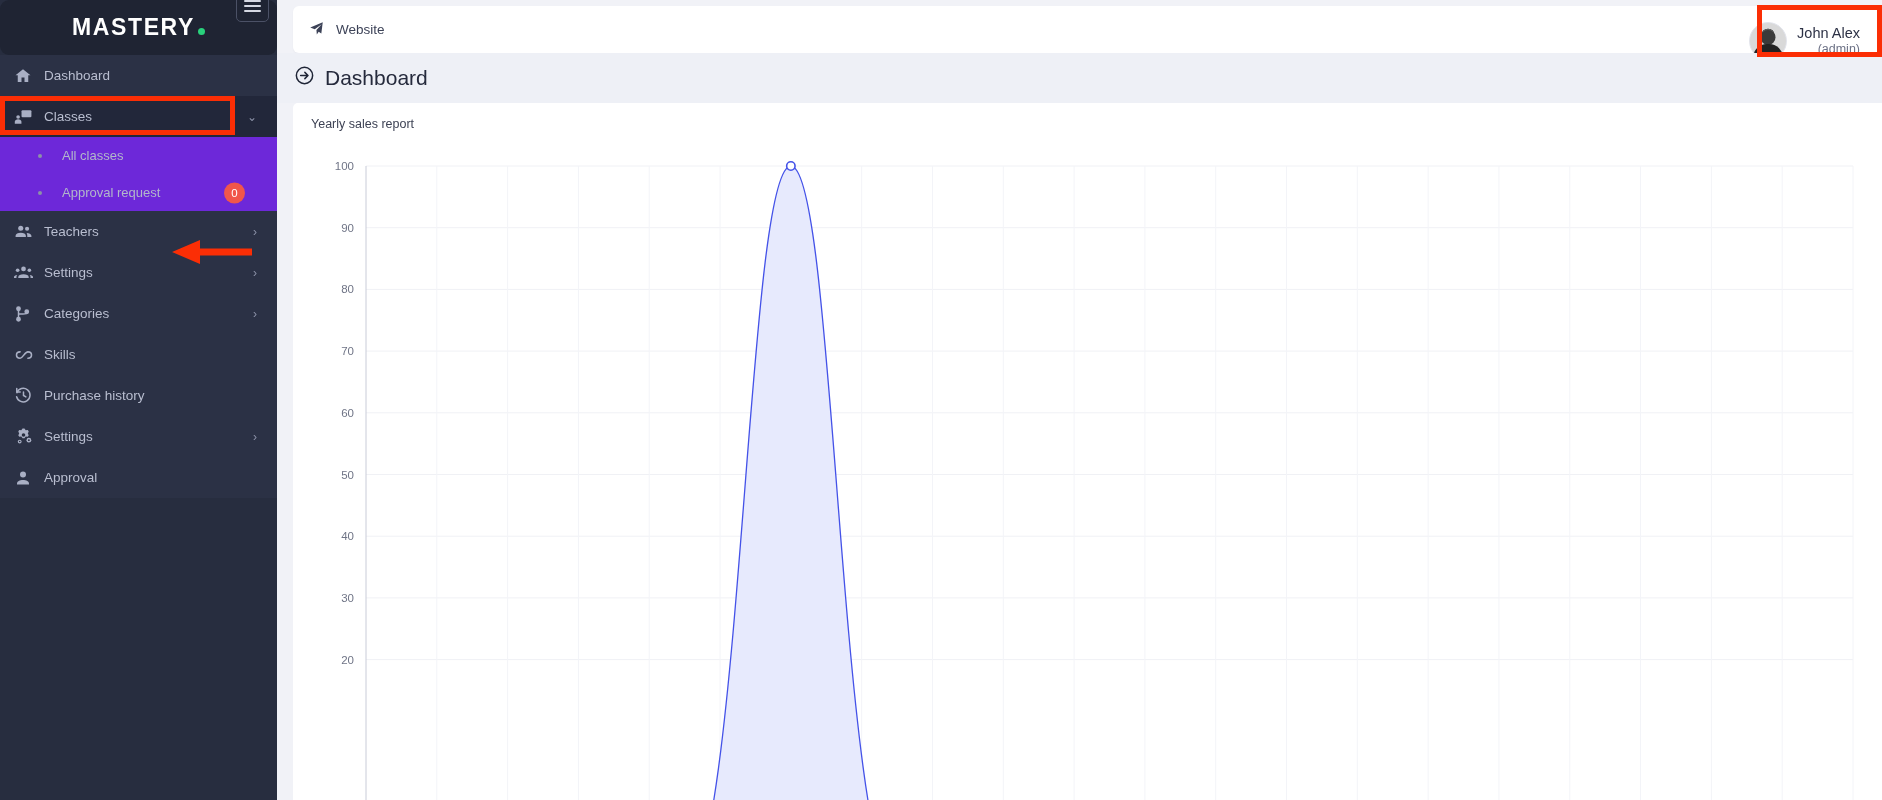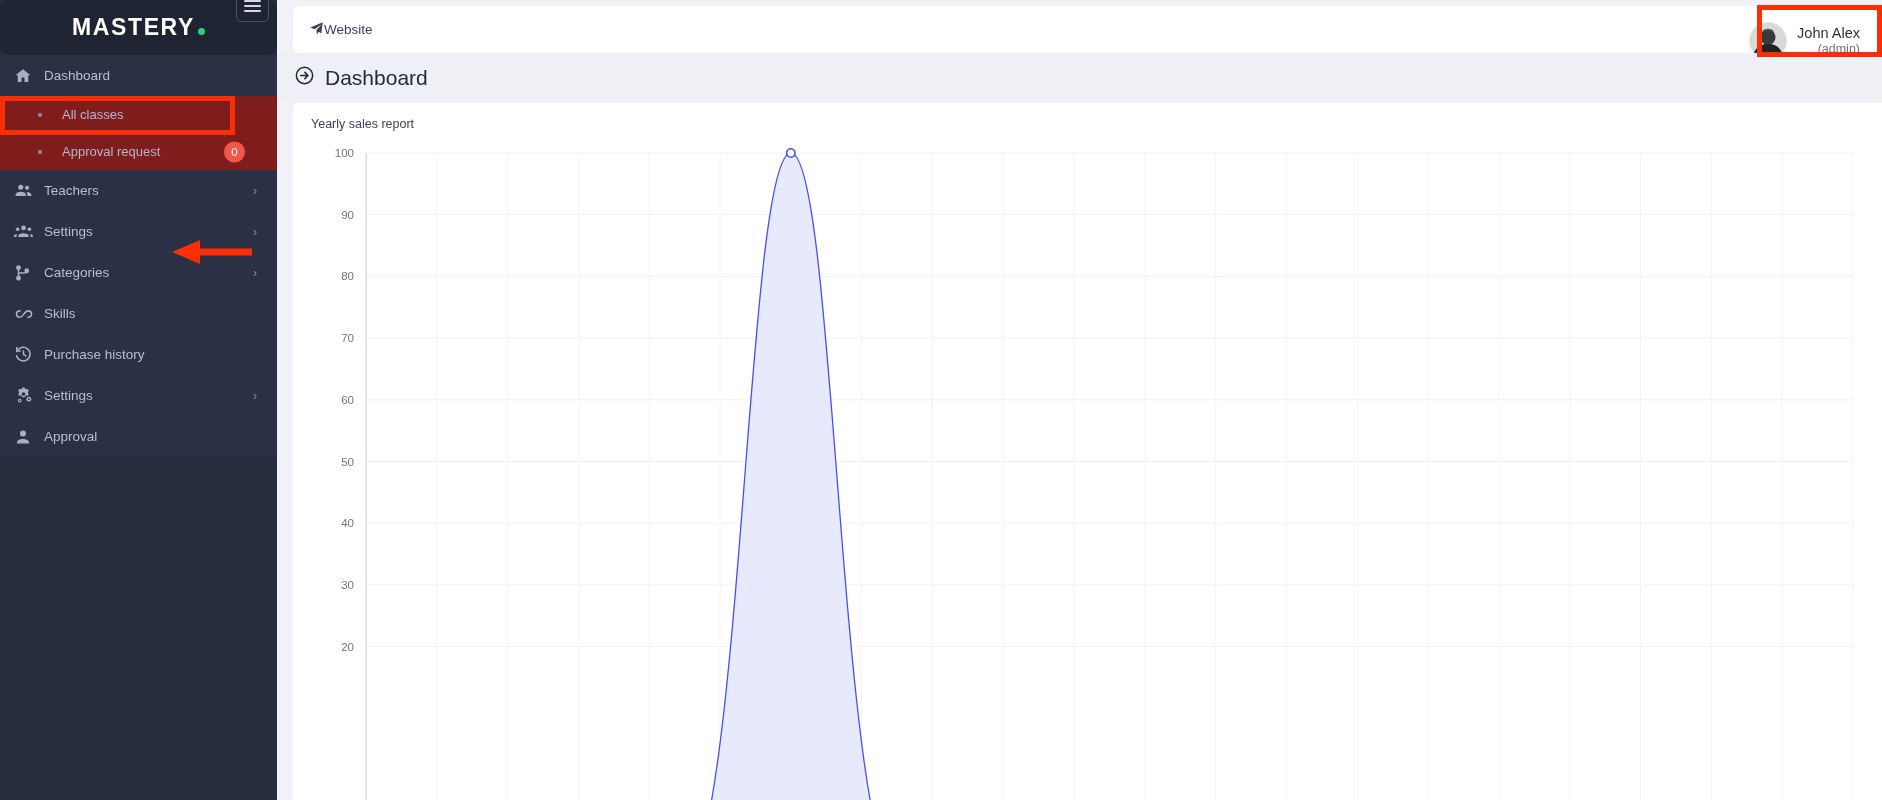--- a/index.html
+++ b/index.html
@@ -45,21 +45,21 @@
   .nav-item .ico {
     width:30px; display:flex; align-items:center; justify-content:flex-start;
     color:#a9afc4; flex:0 0 30px;
   }
   .nav-item .lbl { flex:1; }
   .nav-item .chev {
     margin-right:20px; color:#8a90a6; font-size:12px; line-height:1;
   }
   .nav-item.active-parent { background:#22273a; }
 
-  .sub-wrap { background:#7f1d1d; }
+  .sub-wrap { background:#6d28d9; }
   .sub-item {
     position:relative; display:flex; align-items:center; height:37px;
     padding-left:38px; font-size:13px; color:#b2b7ca; cursor:pointer;
   }
   .sub-item .bullet {
     width:4px; height:4px; border-radius:50%; background:#8b91a8;
     margin-right:20px; flex:0 0 4px;
   }
   .badge {
     position:absolute; right:32px; top:50%; transform:translateY(-50%);
@@ -69,21 +69,21 @@
   }
 
   
   #topbar {
     position:absolute; left:293px; top:6px; right:0; height:47px;
     background:#ffffff; border-radius:6px 0 0 6px;
     display:flex; align-items:center; padding-left:16px;
     box-shadow:0 1px 2px rgba(20,25,45,.04);
   }
   .website-link {
-    display:flex; align-items:center; gap:0;
+    display:flex; align-items:center; gap:12px;
     color:#3c4257; font-size:13.5px; cursor:pointer;
   }
   .topbar-spacer { flex:1; }
   .user-box {
     display:flex; align-items:center; gap:10px; padding-right:22px;
     cursor:pointer;
     margin-top:22px;
   }
   .avatar {
     width:38px; height:38px; border-radius:50%;
@@ -114,21 +114,21 @@
     display:flex; align-items:center; gap:10px;
     font-size:21px; color:#252a3c; font-weight:400;
   }
 
   
   #chart-card {
     position:absolute; left:293px; top:103px; right:0; bottom:-40px;
     background:#ffffff; border-radius:5px 0 0 0;
     padding:14px 0 0 18px;
   }
-  .chart-title { font-size:12.5px; color:#3d4254; margin-bottom:9px; }
+  .chart-title { font-size:12.5px; color:#3d4254; margin-bottom:22px; }
   .chart-area { position:relative; width:1571px; height:690px; }
   svg.plot { display:block; }
 
   .yticklabel { font-size:11.5px; fill:#6f7486; font-family:"Liberation Sans", sans-serif; }
 
   
   .anno { position:absolute; z-index:40; pointer-events:none; }
   .anno-rect { border:5px solid #fb2e05; }
   #anno-classes { left:0px; top:96px; width:235px; height:39px; }
   #anno-user { left:1757px; top:5px; width:125px; height:52px; }
@@ -156,20 +156,31 @@
 
       <div class="nav-item level0">
         <span class="ico">
           <svg width="18" height="18" viewBox="0 0 24 24" fill="currentColor">
               <path d="M12 3 2 11h3v9h5v-6h4v6h5v-9h3L12 3z"></path>
             </svg>
         </span>
         <span class="lbl">Dashboard</span>
       </div>
 
+      <div class="nav-item level0 active-parent">
+        <span class="ico">
+          <svg width="19" height="19" viewBox="0 0 24 24" fill="currentColor">
+            <rect x="9.5" y="4" width="12.5" height="9" rx="1.4"></rect>
+            <circle cx="5.2" cy="12.6" r="2.3"></circle>
+            <path d="M1 21v-2.3c0-2 2-3.3 4.2-3.3s4.2 1.3 4.2 3.3V21z"></path>
+          </svg>
+        </span>
+        <span class="lbl">Classes</span>
+        <span class="chev">⌄</span>
+      </div>
 
       <div class="sub-wrap">
         <div class="sub-item">
           <span class="bullet"></span>
           <span>All classes</span>
         </div>
         <div class="sub-item">
           <span class="bullet"></span>
           <span>Approval request</span>
           <span class="badge">0</span>

